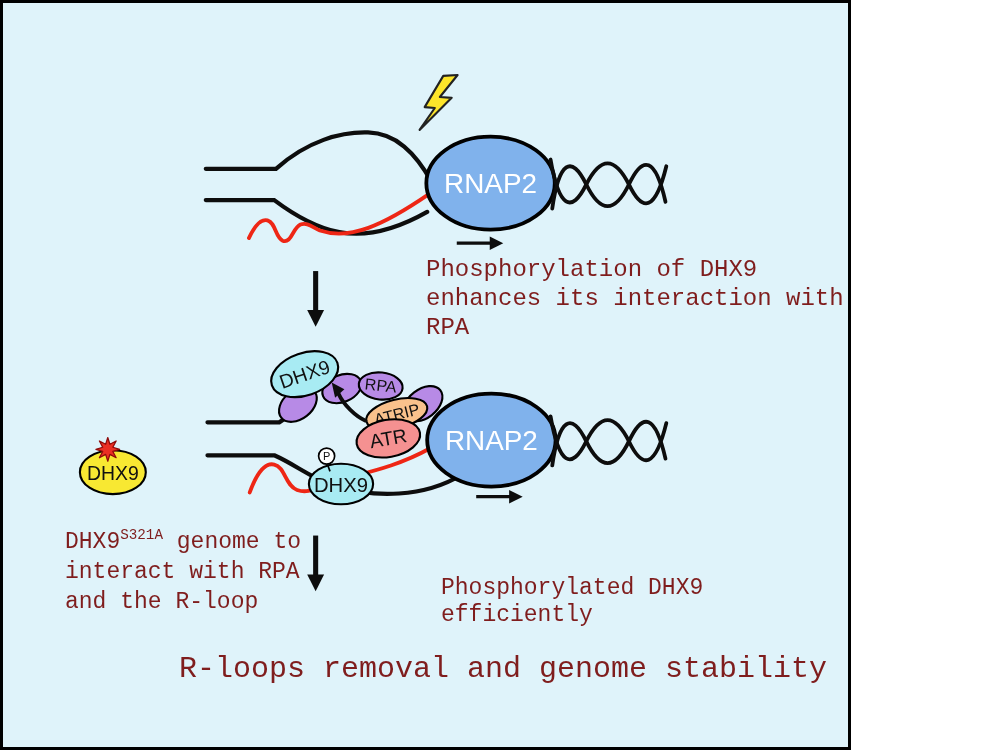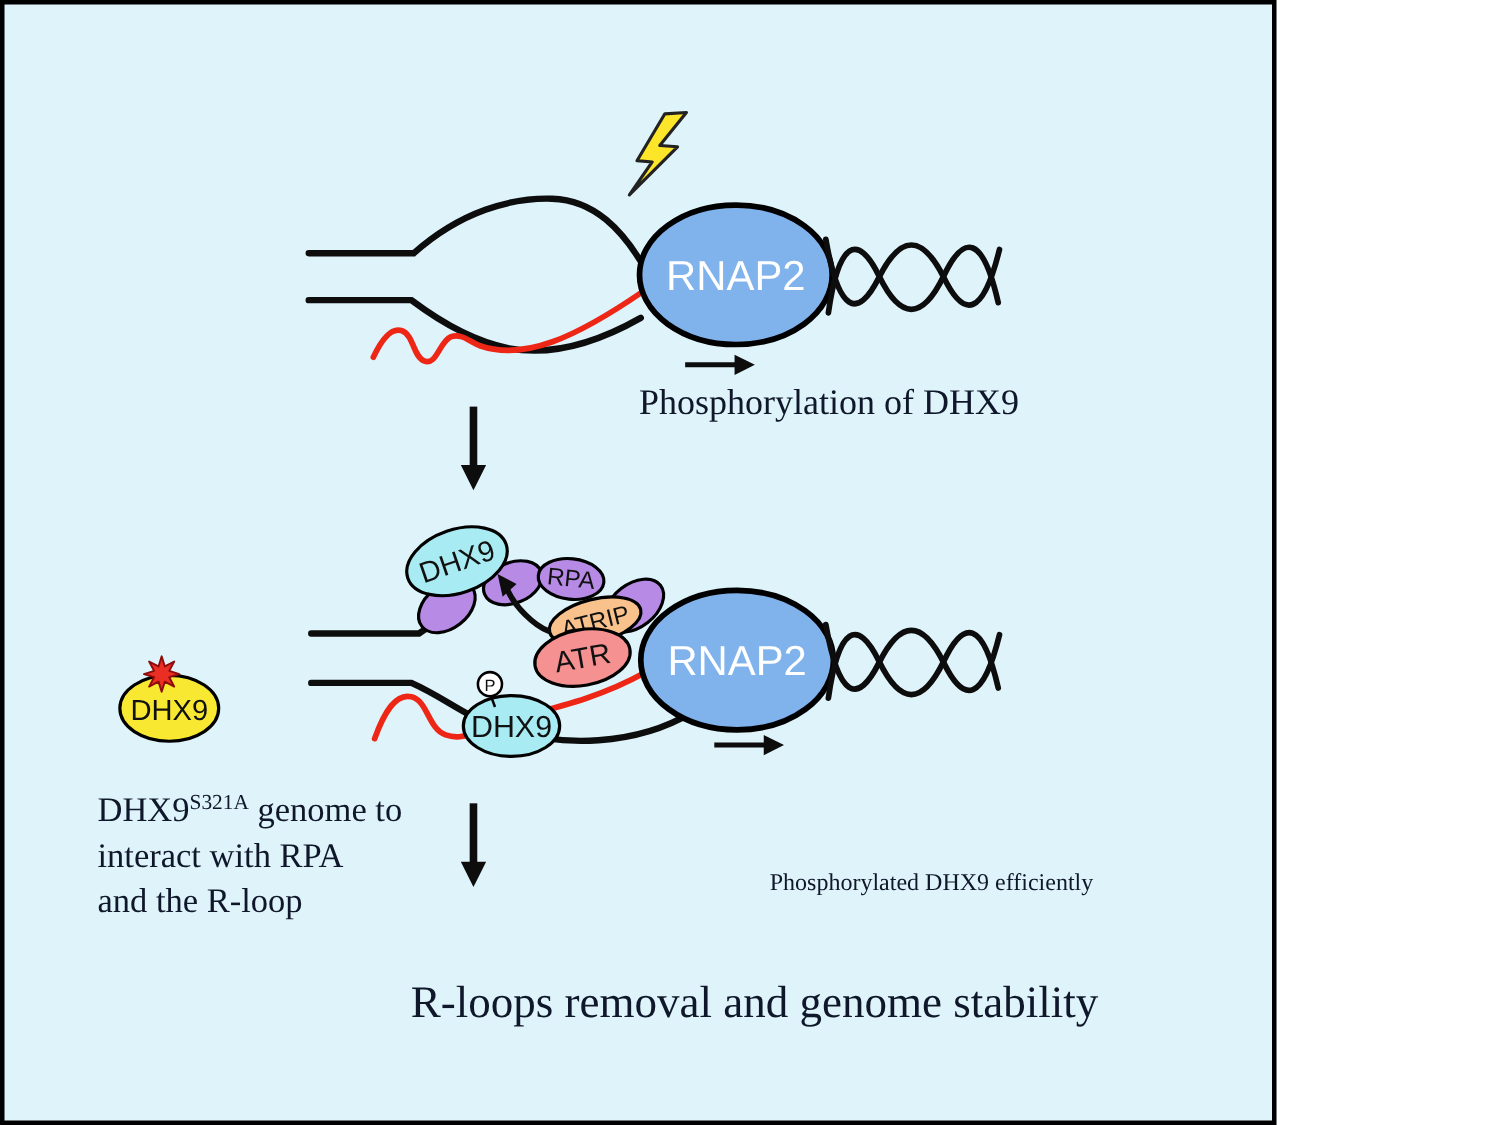--- a/index.html
+++ b/index.html
@@ -9,25 +9,25 @@
     box-sizing:border-box;
     background:var(--bg,#dff3fa);
     border:3px solid #000;
     overflow:hidden;
     font-family:"Liberation Sans", sans-serif;
   }
   #art{position:absolute;left:0;top:0;width:100%;height:100%;}
   svg text{font-family:"Liberation Sans", sans-serif;}
   .caption{
     position:absolute;
-    color:#0f172a;
-    font-family:Liberation Serif, serif;
+    color:#7f1d1d;
+    font-family:Liberation Mono, monospace;
   }
   #caption-step1{left:423px;top:252px;font-size:24px;line-height:29px;text-align:left;}
-  #caption-step2{left:438px;top:572px;width:360px;font-size:16px;line-height:27px;text-align:center;}
+  #caption-step2{left:438px;top:572px;width:360px;font-size:23px;line-height:27px;}
   #caption-mutant{left:62px;top:517px;font-size:23px;line-height:30px;text-align:left;}
   #caption-mutant sup{font-size:0.62em;}
   #footer-title{left:0;top:649px;width:1000px;font-size:30px;text-align:center;}
 </style>
 </head>
 <body>
 
 <div id="canvas">
 
   <svg id="art" viewBox="0 0 1000 750">
@@ -120,20 +120,21 @@
     </g>
 
     <g>
       <line x1="370" y1="565" x2="370" y2="613" style="stroke:var(--dna);stroke-width:6;"></line>
       <polygon points="360,611 380,611 370,631" style="fill:var(--dna);"></polygon>
     </g>
   </svg>
 
   <div id="caption-step1" class="caption">
     <div>Phosphorylation of DHX9</div>
+    <div>enhances its interaction with RPA</div>
   </div>
 
   <div id="caption-mutant" class="caption">
     <div><span>DHX9</span><sup>S321A</sup><span> genome to</span></div>
     <div>interact with RPA</div>
     <div>and the R-loop</div>
   </div>
 
   <div id="caption-step2" class="caption">
     <div>Phosphorylated DHX9 efficiently</div>

